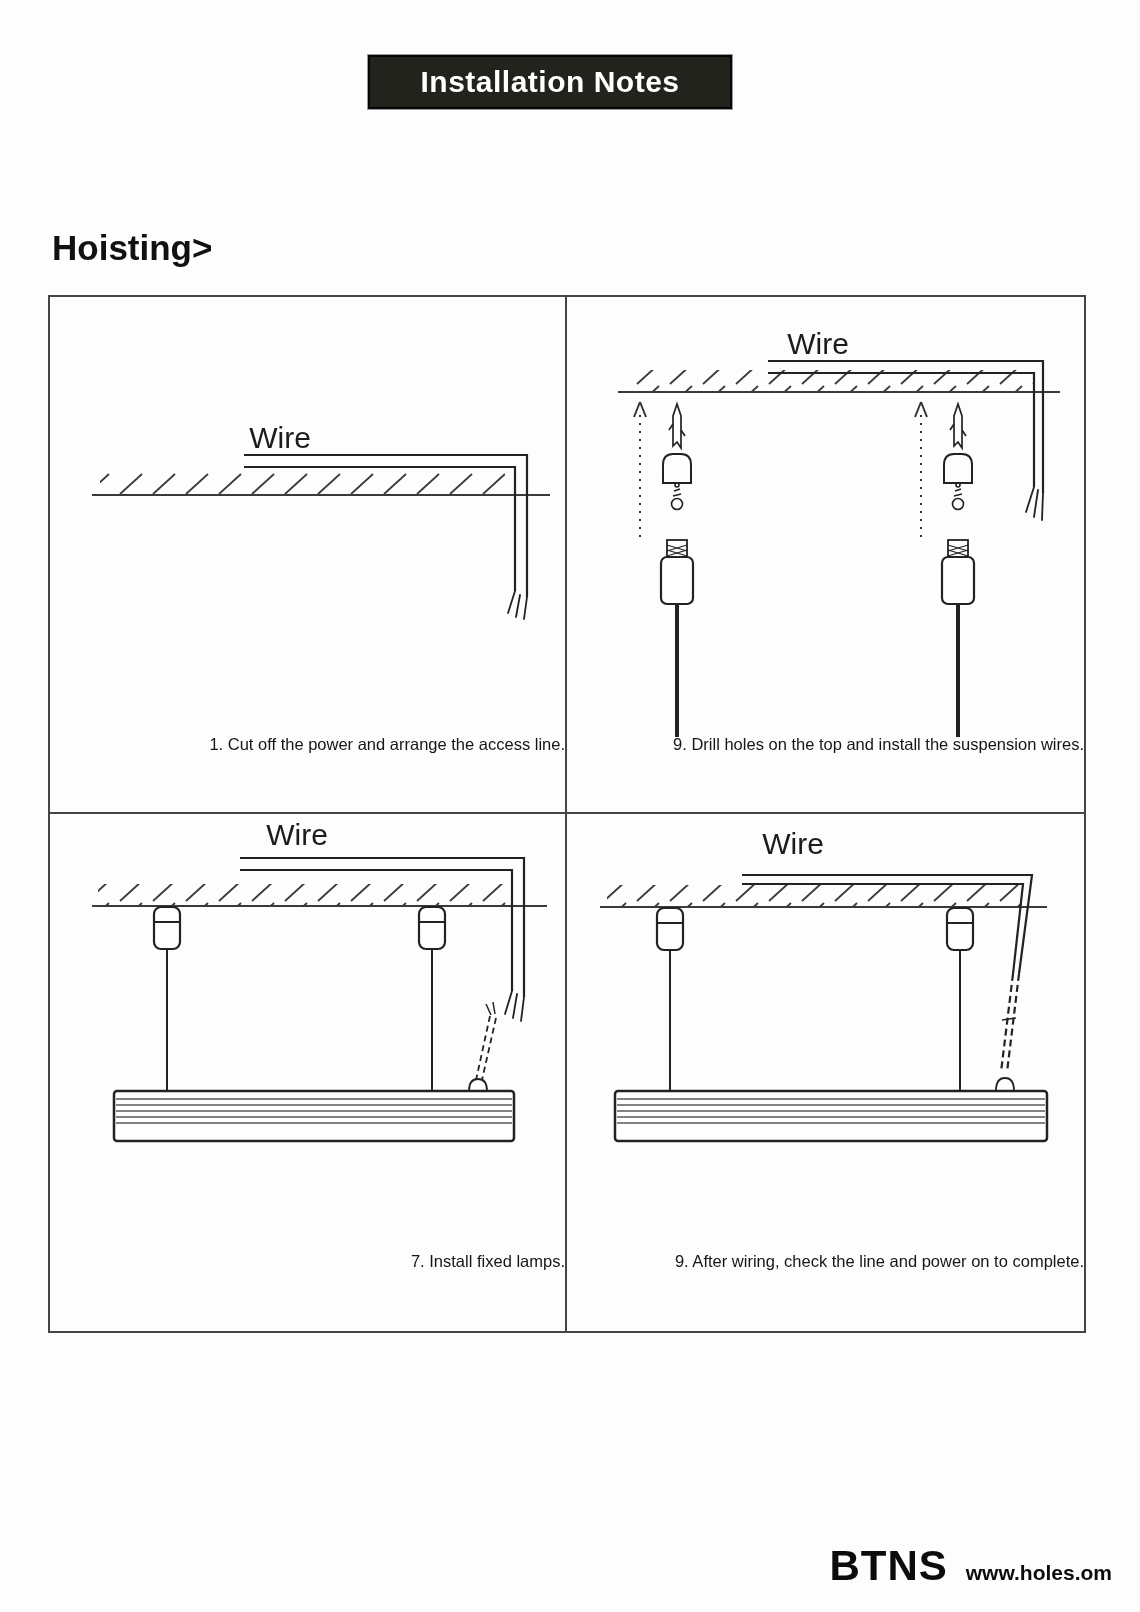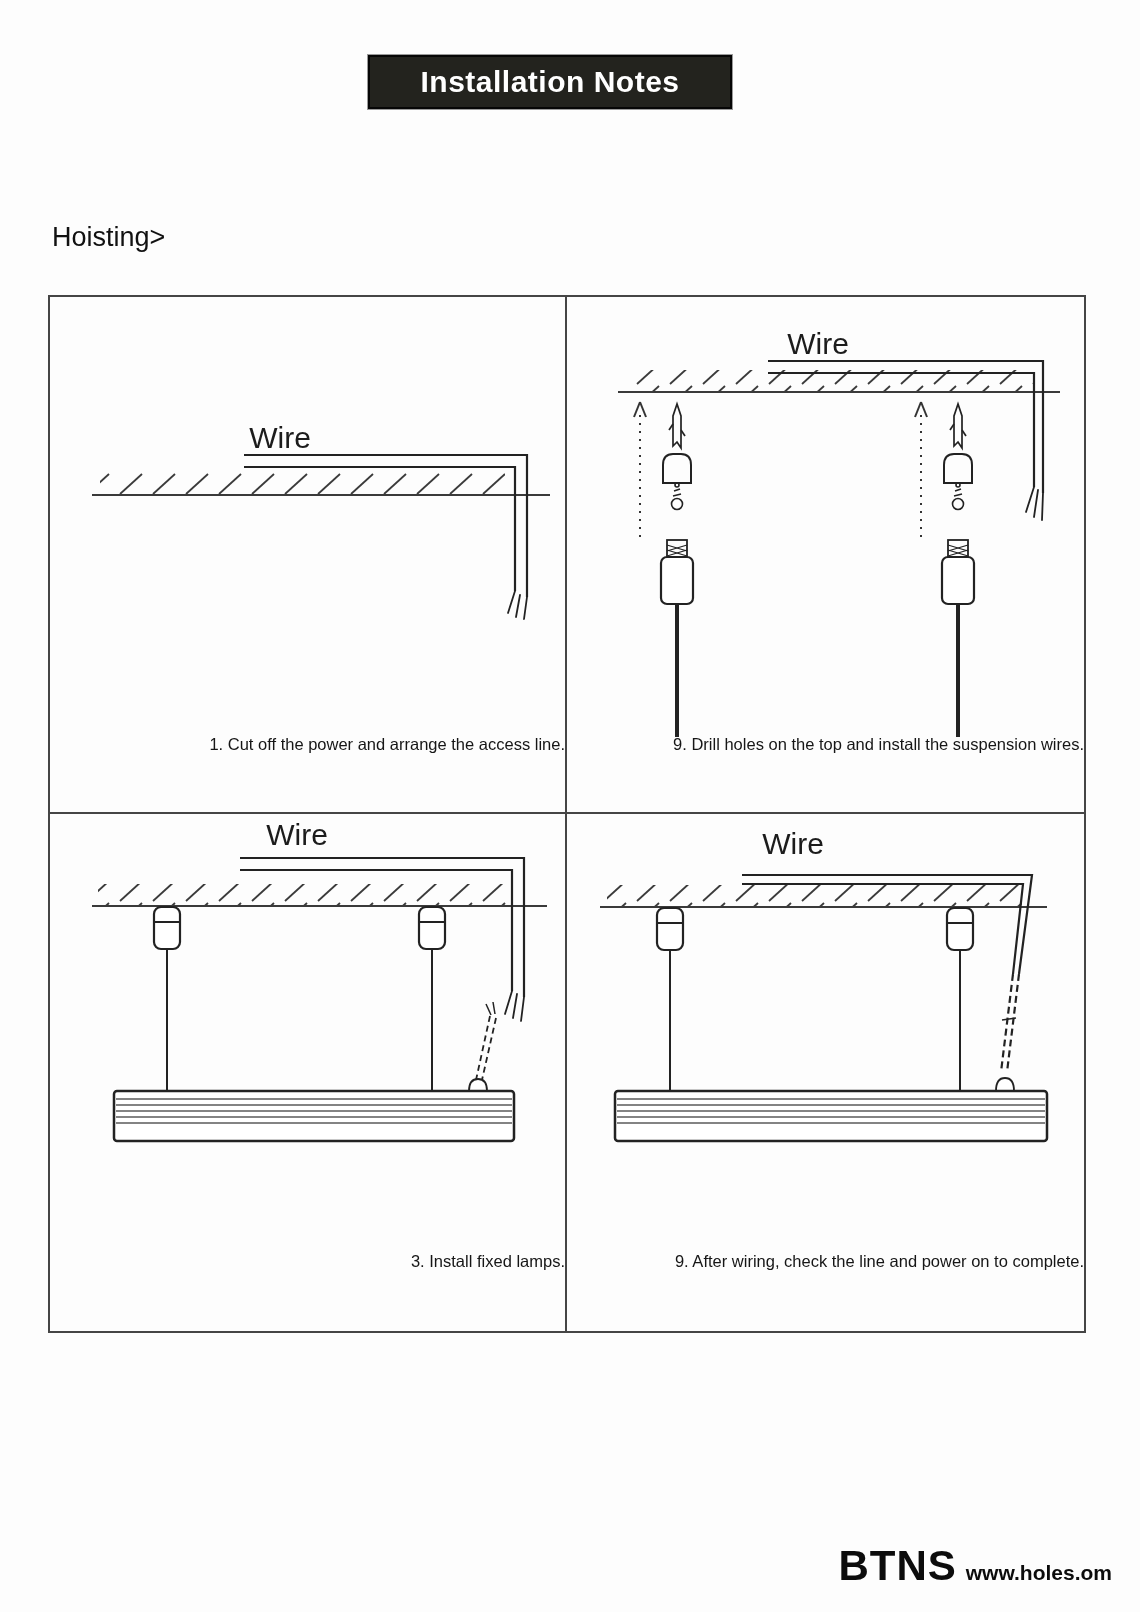--- a/index.html
+++ b/index.html
@@ -10,40 +10,40 @@
   }
   .title-bar{
     position:absolute;left:368px;top:55px;width:360px;height:50px;
     background:#23231e;border:2px solid #060606;box-shadow:0 0 0 1px #9a9a9a;
     display:flex;align-items:center;justify-content:center;
   }
   .title-bar .title-text{
     color:#fff;font-size:30px;font-weight:bold;letter-spacing:.5px;
   }
   .section-heading{
-    position:absolute;left:52px;top:222px;
-    font-size:27px;font-weight:normal;color:#111;
+    position:absolute;left:52px;top:228px;
+    font-size:35px;font-weight:bold;color:#111;
   }
   .grid{
     position:absolute;left:48px;top:295px;width:1038px;height:1038px;
     border:2px solid #454545;box-sizing:border-box;
     display:grid;grid-template-columns:1fr 1fr;grid-template-rows:1fr 1fr;
   }
   .panel{position:relative;box-sizing:border-box;}
   .panel.p1{border-right:2px solid #454545;border-bottom:2px solid #454545;}
   .panel.p2{border-bottom:2px solid #454545;}
   .panel.p3{border-right:2px solid #454545;}
   .panel svg{position:absolute;left:0;top:0;}
   .caption{
     position:absolute;left:0;top:438px;width:100%;
     text-align:right;font-size:16.5px;color:#161616;
   }
   .footer{
     position:absolute;right:28px;bottom:22px;
-    display:flex;align-items:baseline;gap:9px;text-align:right;
+    display:flex;align-items:baseline;gap:18px;text-align:right;
   }
   .footer .brand{font-size:42px;font-weight:bold;color:#0c0c0c;letter-spacing:1px;}
   .footer .site{font-size:21px;font-weight:bold;color:#0c0c0c;}
   .diagram-text{font-family:"Liberation Sans", sans-serif;font-size:30px;fill:#1c1c1c;}
 </style>
 </head>
 <body>
 
 <div class="sheet">
 
@@ -205,21 +205,21 @@
           <rect x="64" y="277" width="400" height="50" rx="3" fill="#fff" stroke="#222" stroke-width="2.5"></rect>
           <g stroke="#5a5a5a" stroke-width="1.4">
             <line x1="66" y1="285" x2="462" y2="285"></line>
             <line x1="66" y1="291" x2="462" y2="291"></line>
             <line x1="66" y1="297" x2="462" y2="297"></line>
             <line x1="66" y1="303" x2="462" y2="303"></line>
             <line x1="66" y1="309" x2="462" y2="309"></line>
           </g>
         </g>
       </svg>
-      <div class="caption">3. Install fixed lamps.</div>
+      <div class="caption">7. Install fixed lamps.</div>
     </div>
 
     <div class="panel p4">
       <svg width="517" height="517" viewBox="0 0 517 517">
         <defs>
           <pattern id="h4" width="33" height="22" patternUnits="userSpaceOnUse">
             <line x1="4" y1="21" x2="26" y2="1" stroke="#3a3a3a" stroke-width="1.8"></line>
           </pattern>
         </defs>
         <g>

